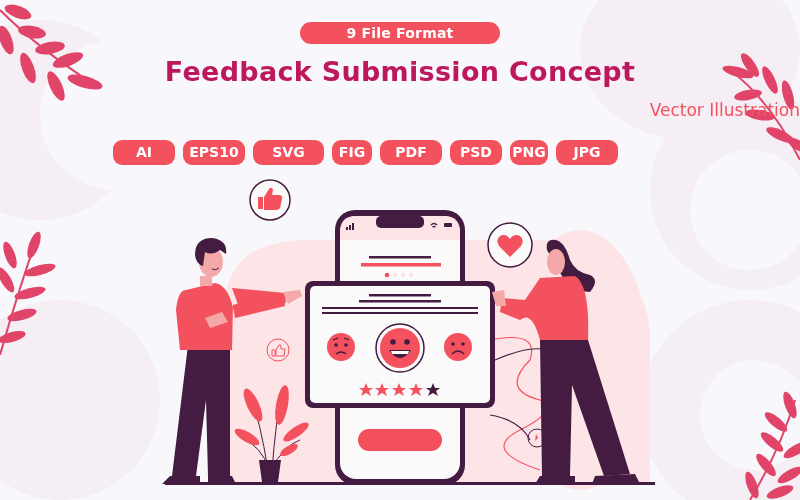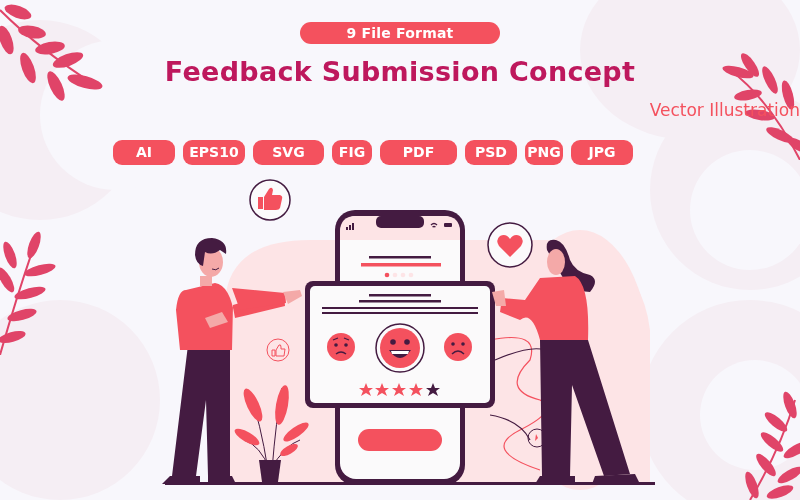--- a/index.html
+++ b/index.html
@@ -101,21 +101,21 @@
 
 <div class="badge">9 File Format</div>
 <div class="title">Feedback Submission Concept</div>
 <div class="subtitle">Vector Illustration</div>
 
 <div class="formats">
   <div class="fmt" style="width:62px">AI</div>
   <div class="fmt" style="width:62px">EPS10</div>
   <div class="fmt" style="width:71px">SVG</div>
   <div class="fmt" style="width:40px">FIG</div>
-  <div class="fmt" style="width:77px">PDF</div>
+  <div class="fmt" style="width:62px">PDF</div>
   <div class="fmt" style="width:52px">PSD</div>
   <div class="fmt" style="width:38px">PNG</div>
   <div class="fmt" style="width:62px">JPG</div>
 </div>
 
 <svg class="scene" width="800" height="500" viewBox="0 0 800 500">
 
   <g>
     <path d="M225 485 L225 300 Q230 240 310 240 L560 240 Q640 250 650 330 L650 485 Z" fill="#fde4e6"></path>
     <ellipse cx="580" cy="360" rx="70" ry="130" fill="#fde4e6"></ellipse>

